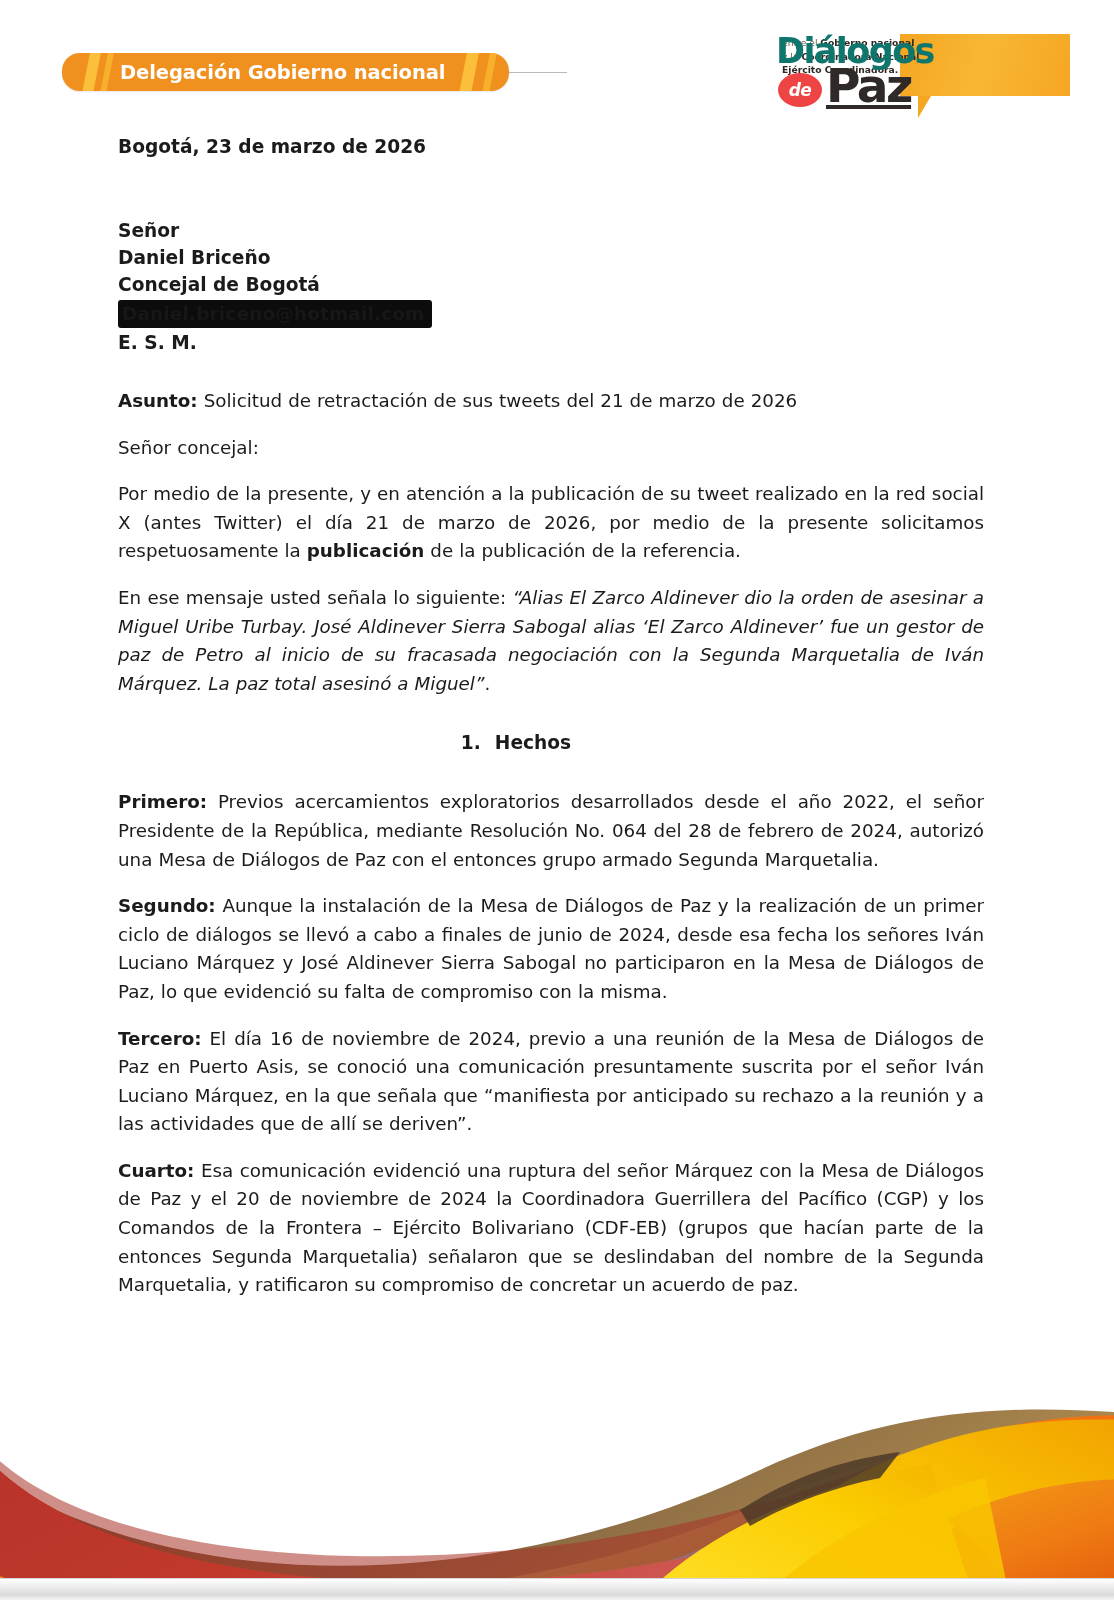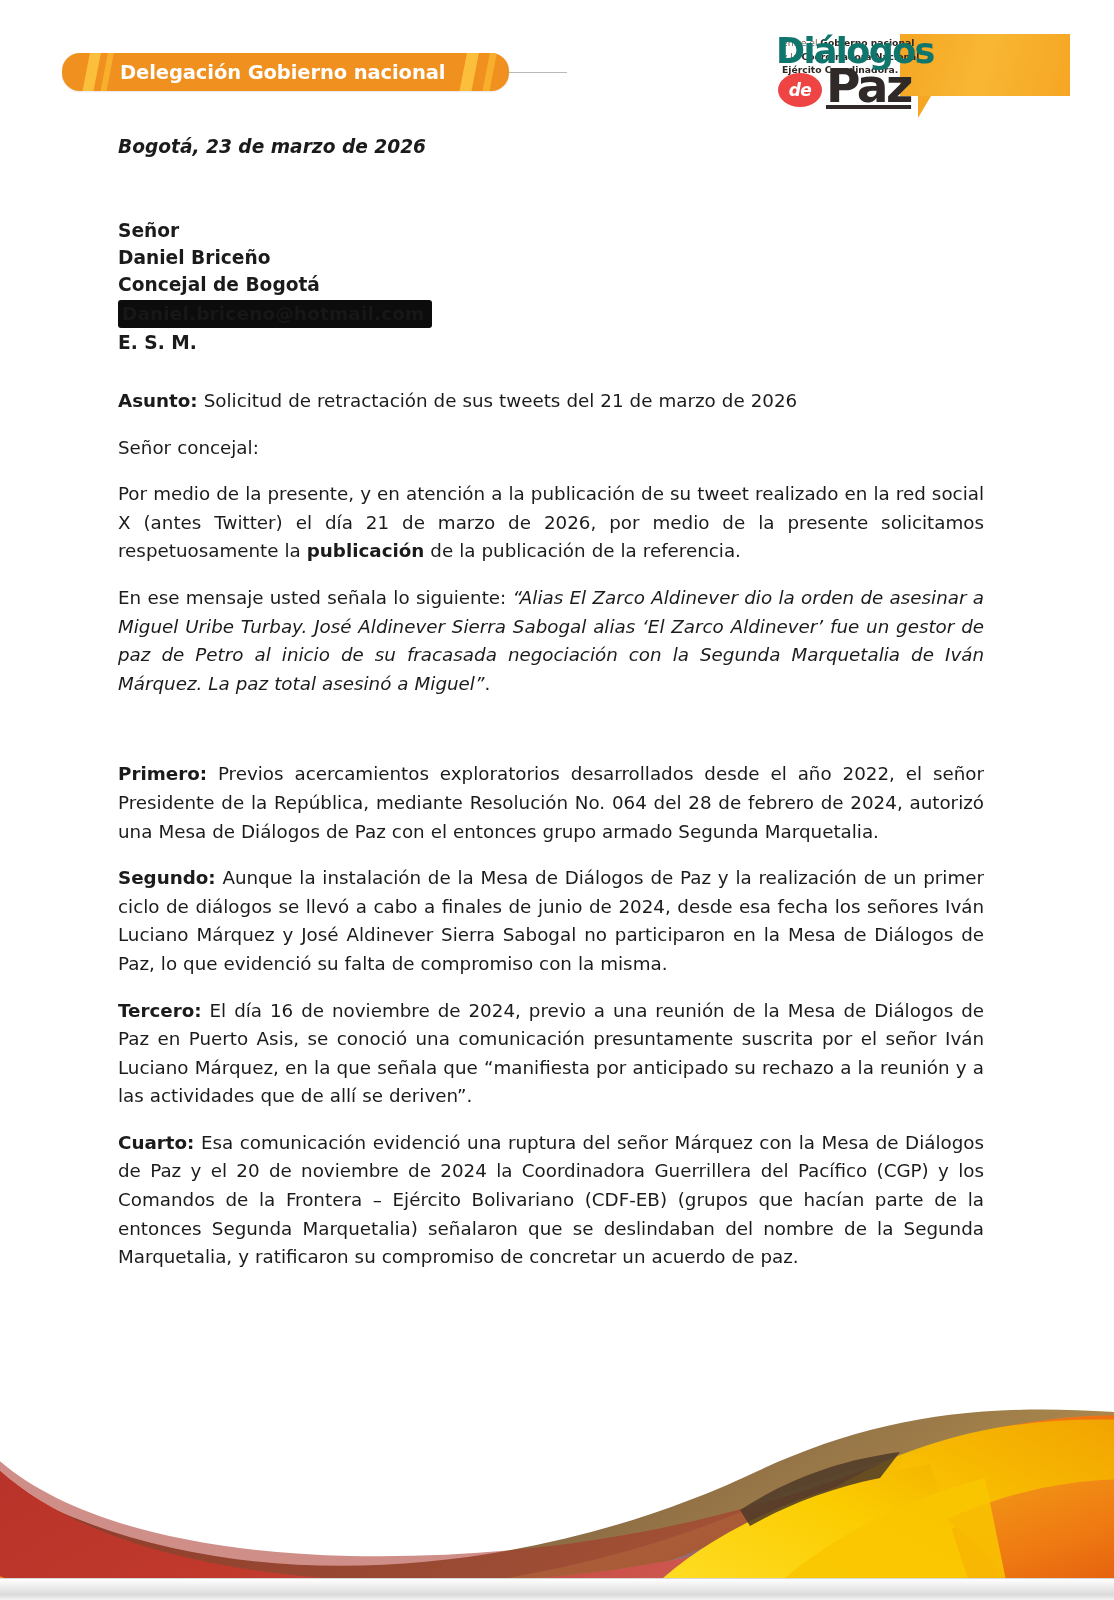--- a/index.html
+++ b/index.html
@@ -154,21 +154,20 @@
     font-size: 18.3px;
     color: #1b1b1b;
     line-height: 28px;
   }
   .content p { margin: 0; }
 
   .date-line {
     font-weight: bold;
     font-size: 18.6px;
     margin-bottom: 0;
-    font-style: italic;
   }
   .gap-lg { height: 56px; }
   .gap-md { height: 31px; }
   .gap-sm { height: 18px; }
 
   .addr-line {
     font-weight: bold;
     font-size: 18.6px;
     line-height: 27px;
   }
@@ -279,20 +278,21 @@
   <div class="gap-sm"></div>
 
   <p class="para"><span>Por medio de la presente, y en atención a la publicación de su tweet realizado en la red social X (antes Twitter) el día 21 de marzo de 2026, por medio de la presente solicitamos respetuosamente la </span><b>publicación</b><span> de la publicación de la referencia.</span></p>
 
   <div class="gap-sm"></div>
 
   <p class="para"><span>En ese mensaje usted señala lo siguiente: </span><i class="quote">“Alias El Zarco Aldinever dio la orden de asesinar a Miguel Uribe Turbay. José Aldinever Sierra Sabogal alias ‘El Zarco Aldinever’ fue un gestor de paz de Petro al inicio de su fracasada negociación con la Segunda Marquetalia de Iván Márquez. La paz total asesinó a Miguel”</i><span>.</span></p>
 
   <div class="gap-md"></div>
 
+  <p class="heading"><span class="num">1.</span><span>Hechos</span></p>
 
   <div class="gap-md"></div>
 
   <p class="para"><b>Primero:</b><span> Previos acercamientos exploratorios desarrollados desde el año 2022, el señor Presidente de la República, mediante Resolución No. 064 del 28 de febrero de 2024, autorizó una Mesa de Diálogos de Paz con el entonces grupo armado Segunda Marquetalia.</span></p>
 
   <div class="gap-sm"></div>
 
   <p class="para"><b>Segundo:</b><span> Aunque la instalación de la Mesa de Diálogos de Paz y la realización de un primer ciclo de diálogos se llevó a cabo a finales de junio de 2024, desde esa fecha los señores Iván Luciano Márquez y José Aldinever Sierra Sabogal no participaron en la Mesa de Diálogos de Paz, lo que evidenció su falta de compromiso con la misma.</span></p>
 
   <div class="gap-sm"></div>

